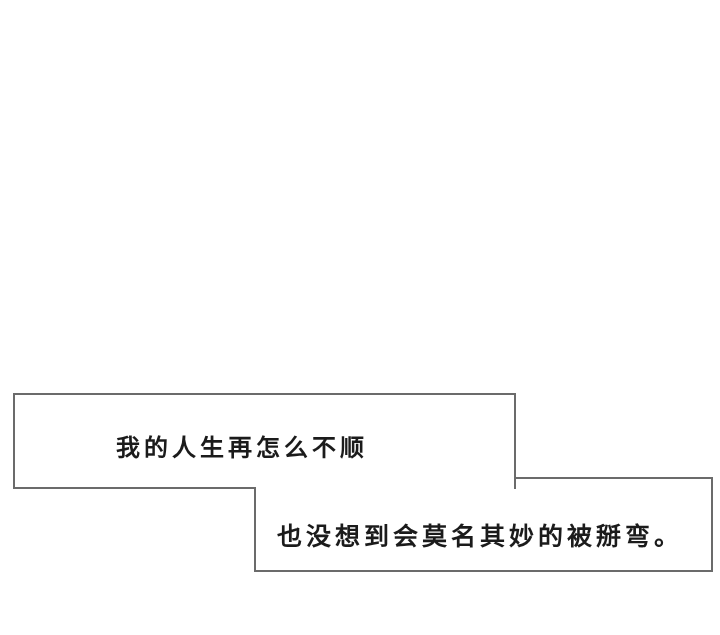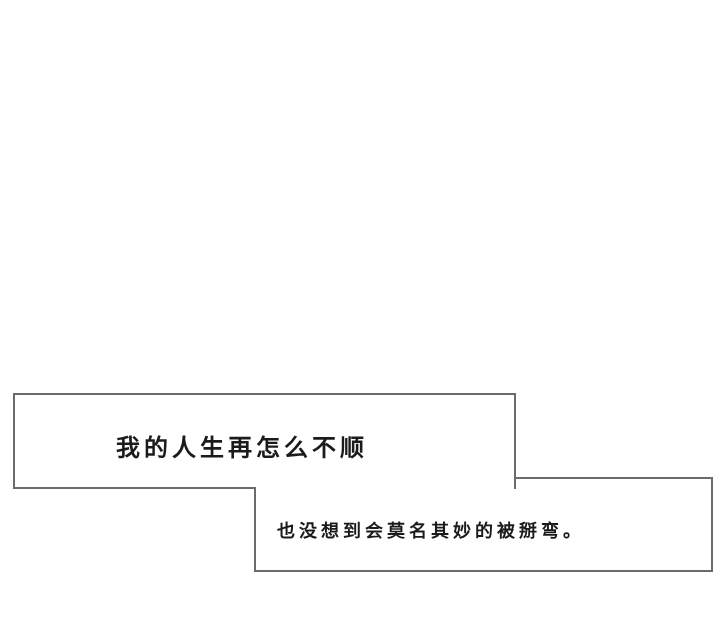--- a/index.html
+++ b/index.html
@@ -120,21 +120,21 @@
   .line-one {
     left: 114px;
     top: 428px;
     font-size: 24px;
     letter-spacing: 4px;
   }
 
   .line-two {
     left: 275px;
     top: 516px;
-    font-size: 18px;
+    font-size: 25px;
     letter-spacing: 4px;
   }
 </style>
 </head>
 <body>
 
 <div id="page" style="background: rgb(255, 255, 255);">
 
   <div class="artwork-void"></div>
 

